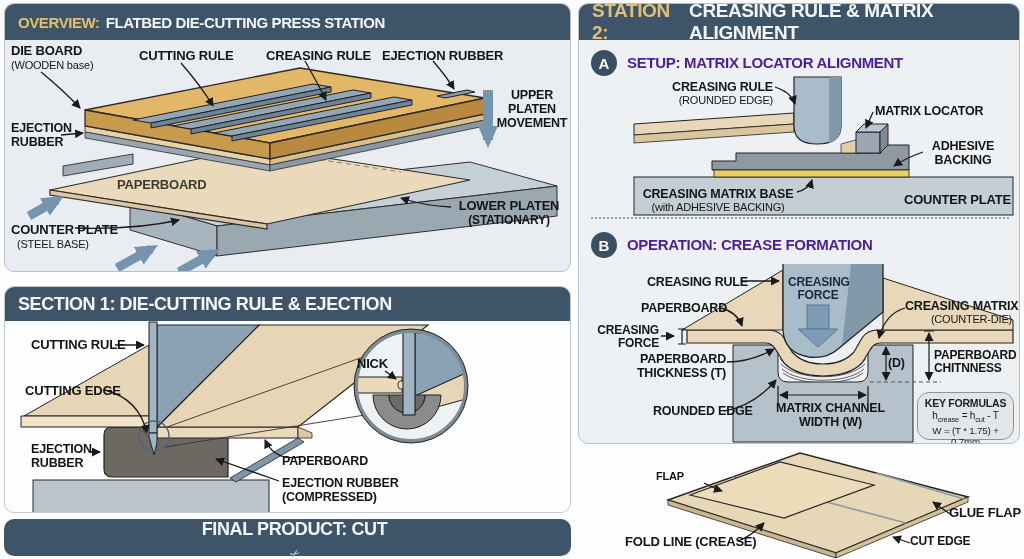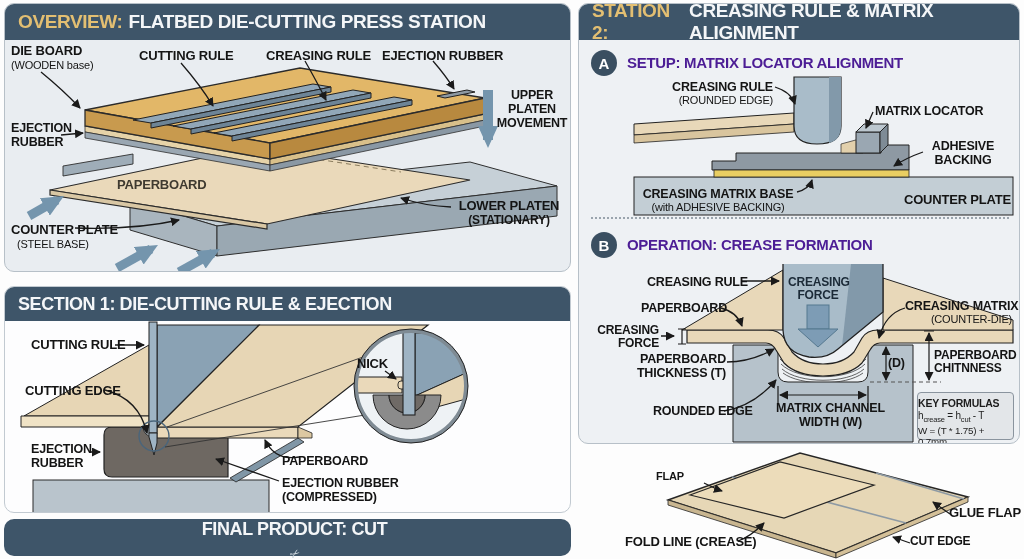--- a/index.html
+++ b/index.html
@@ -15,33 +15,33 @@
   .ra{text-align:right;}
   .ctr{text-align:center;}
   svg{position:absolute;left:0;display:block;}
   .badge{position:absolute;width:26px;height:26px;border-radius:50%;background:#3a4f61;color:#fff;
          font-weight:700;font-size:15px;display:flex;align-items:center;justify-content:center;}
   .subhead{position:absolute;font-weight:700;font-size:15px;color:#4c1d95;letter-spacing:-0.3px;white-space:nowrap;}
   .dotsep{position:absolute;border-top:2px dotted #9aa4ad;height:0;}
   #finalbar{position:absolute;background:#3e5569;border-radius:10px;display:flex;align-items:center;
             padding-left:14px;color:#f4f6f8;font-weight:700;font-size:18px;letter-spacing:-0.4px;gap:7px;}
   #finalbar .scis{display:inline-block;transform:rotate(-35deg);font-size:12px;color:#c9d3da;font-weight:400;}
-  #formulabox{position:absolute;background:#e3e6e9;border:1.5px solid #8a949e;border-radius:4px;
-              box-sizing:border-box;text-align:left;color:#1c1c1c;}
+  #formulabox{position:absolute;background:#e3e6e9;border:1.5px solid #8a949e;border-radius:12px;
+              box-sizing:border-box;text-align:center;color:#1c1c1c;}
   #formulabox .fh{font-weight:700;font-size:10.5px;margin-top:4px;letter-spacing:-0.2px;}
   #formulabox .fl{font-size:10px;margin-top:1px;letter-spacing:-0.2px;}
   #formulabox sub{font-size:7.5px;}
 </style>
 </head>
 <body>
 
 <div id="stage">
 
   <div class="panel" style="left:4px;top:3px;width:567px;height:269px;background:#e9edf1;">
-    <div class="hdr" style="height:36px;font-size:19px;">
+    <div class="hdr" style="height:36px;font-size:15px;">
       <span class="gold">OVERVIEW:</span>
       <span>FLATBED DIE-CUTTING PRESS STATION</span>
     </div>
 
     <svg style="top:36px;" width="567" height="233" viewBox="0 0 567 233">
       <defs>
         <marker id="ovA" markerUnits="userSpaceOnUse" markerWidth="9" markerHeight="9" refX="8" refY="4.5" orient="auto">
           <path d="M0,0 L9,4.5 L0,9 Z" fill="#1a1a1a"></path>
         </marker>
         <marker id="ovB" markerUnits="userSpaceOnUse" markerWidth="22" markerHeight="20" refX="14" refY="10" orient="auto">

